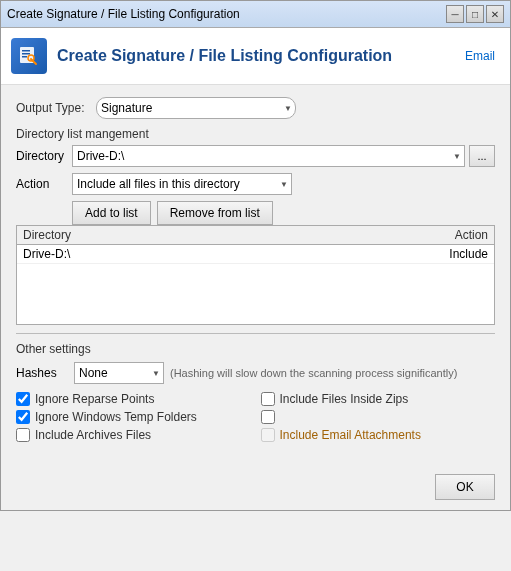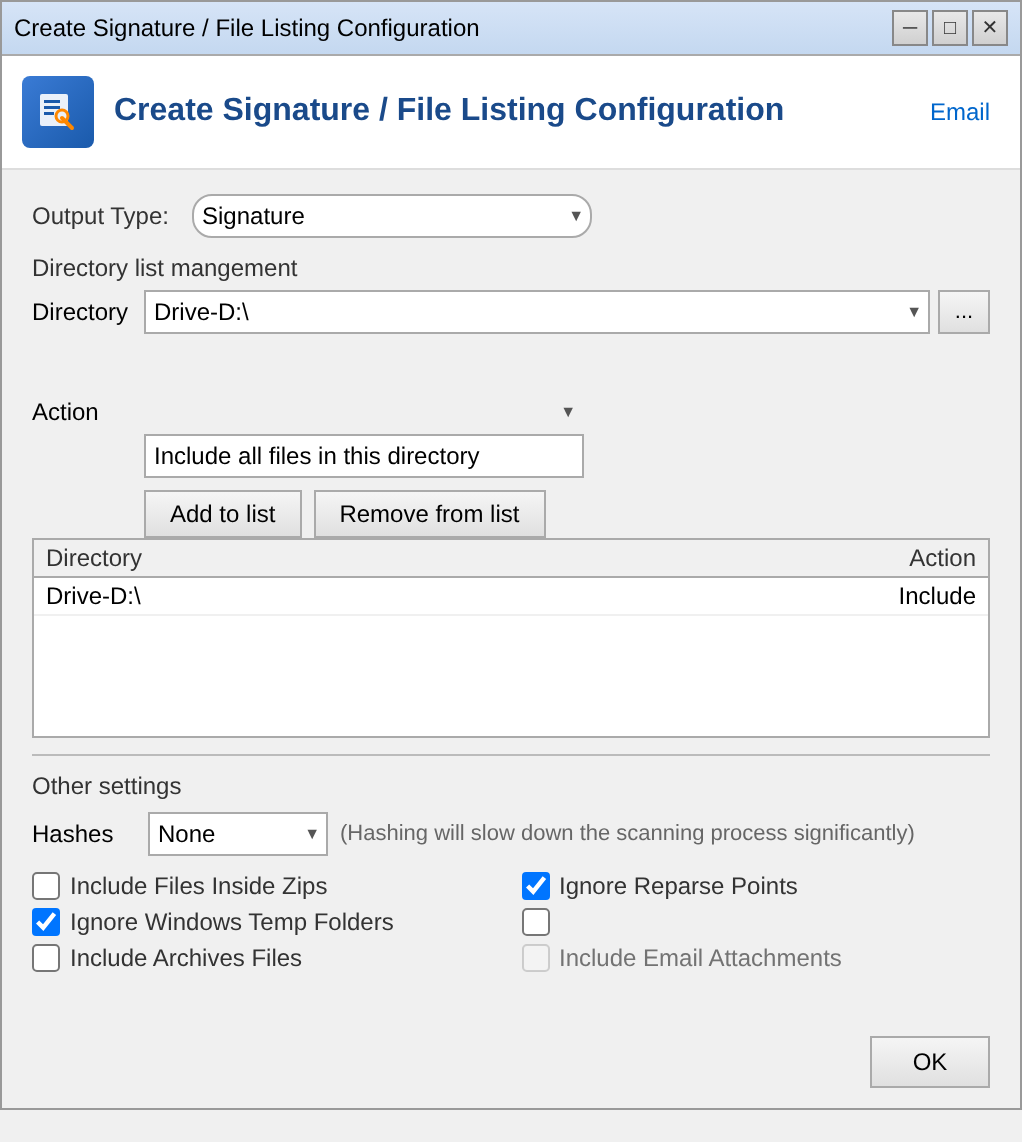--- a/index.html
+++ b/index.html
@@ -203,21 +203,21 @@
     }
     .checkbox-row input[type="checkbox"] {
       width: 14px;
       height: 14px;
     }
     .checkbox-label {
       font-size: 12px;
       color: #333;
     }
     .checkbox-label.disabled {
-      color: #737373;
+      color: #a16207;
     }
     .footer {
       display: flex;
       justify-content: flex-end;
       padding: 6px 15px 10px;
     }
     .ok-btn {
       padding: 4px 20px;
       border: 1px solid #aaa;
       background: linear-gradient(to bottom, #f5f5f5, #e0e0e0);
@@ -246,21 +246,20 @@
     }
     .action-select-wrapper {
       position: relative;
       width: 220px;
     }
     .action-select-wrapper select {
       appearance: none;
       -webkit-appearance: none;
       padding-right: 32px;
       width: 100%;
-      margin-top: 44px;
     }
     .output-select-wrapper {
       position: relative;
       width: 200px;
     }
     .output-select-wrapper select {
       appearance: none;
       -webkit-appearance: none;
       padding-right: 20px;
       width: 100%;
@@ -380,26 +379,26 @@
             <option>SHA256</option>
           </select>
           <span class="select-arrow">▼</span>
         </div>
         <span class="hashes-note">(Hashing will slow down the scanning process significantly)</span>
       </div>
 
       <div class="checkboxes-grid">
 
         <div class="checkbox-row">
+          <input type="checkbox" id="ignore_reparse" checked="" style="">
+          <label class="checkbox-label" for="ignore_reparse">Ignore Reparse Points</label>
+        </div>
+        <div class="checkbox-row">
           <input type="checkbox" id="include_files_zips" style="">
           <label class="checkbox-label" for="include_files_zips">Include Files Inside Zips</label>
-        </div>
-        <div class="checkbox-row">
-          <input type="checkbox" id="ignore_reparse" checked="" style="">
-          <label class="checkbox-label" for="ignore_reparse">Ignore Reparse Points</label>
         </div>
 
         <div class="checkbox-row">
           <input type="checkbox" id="ignore_temp_folders" checked="" style="">
           <label class="checkbox-label" for="ignore_temp_folders">Ignore Windows Temp Folders</label>
         </div>
         <div class="checkbox-row">
           <input type="checkbox" id="include_emails_archives" style="">
         </div>
 

